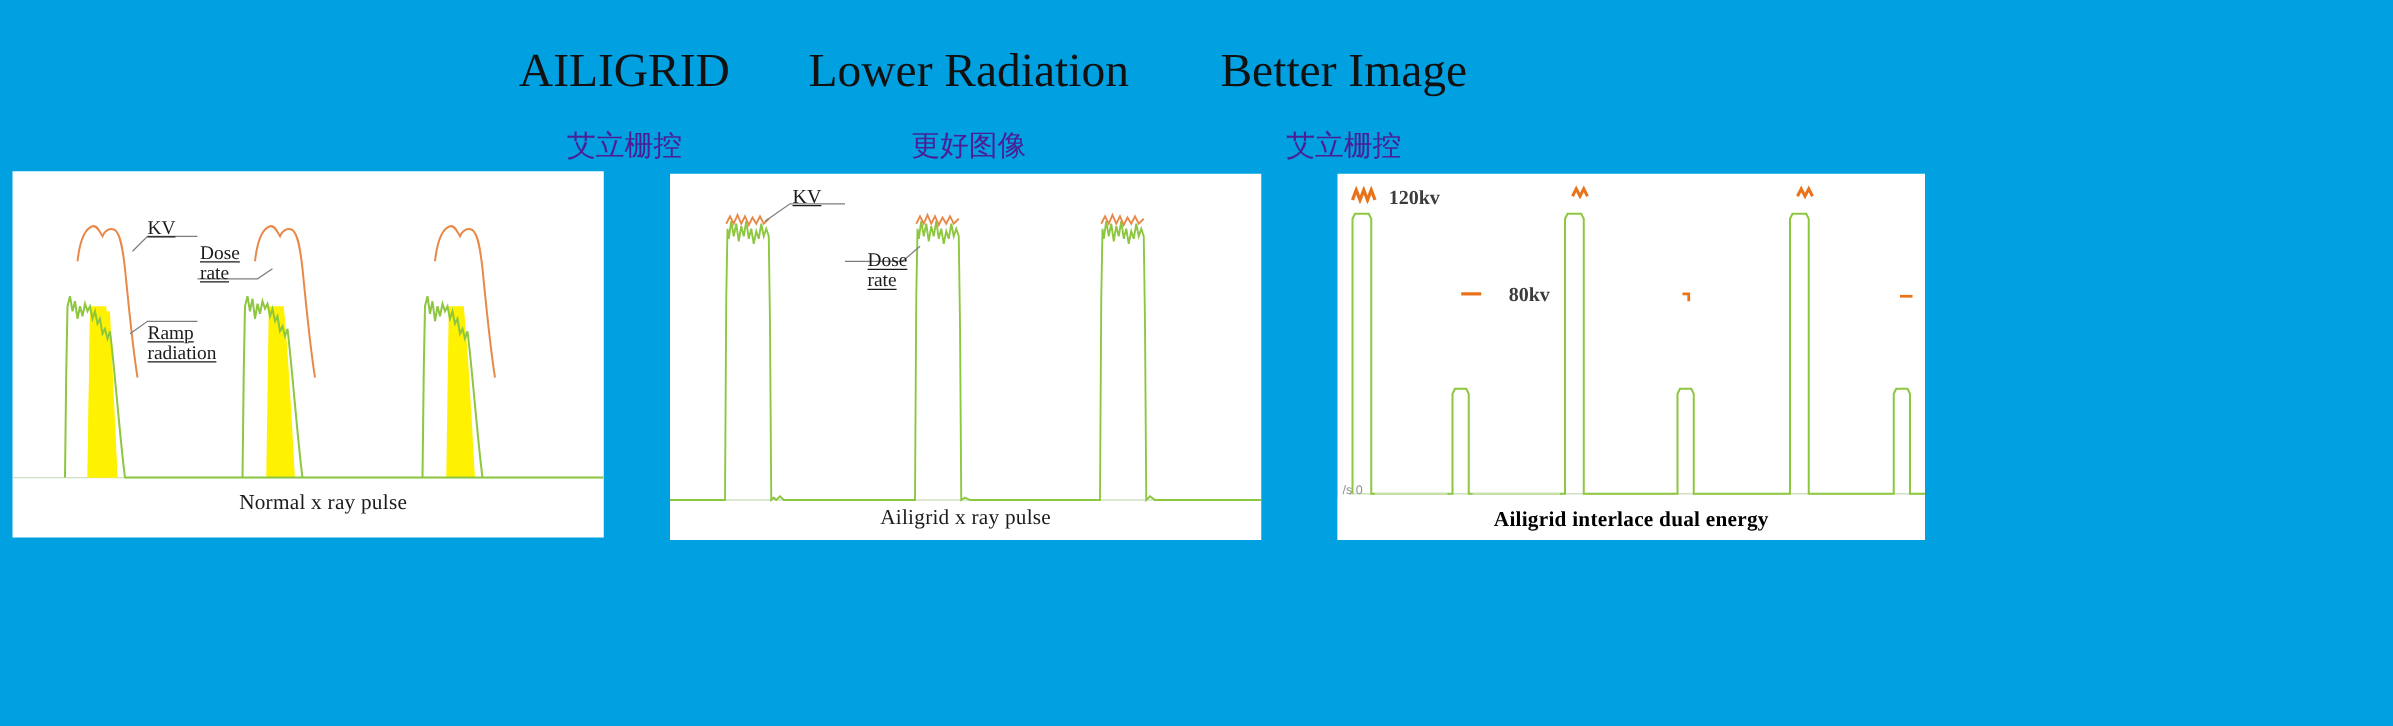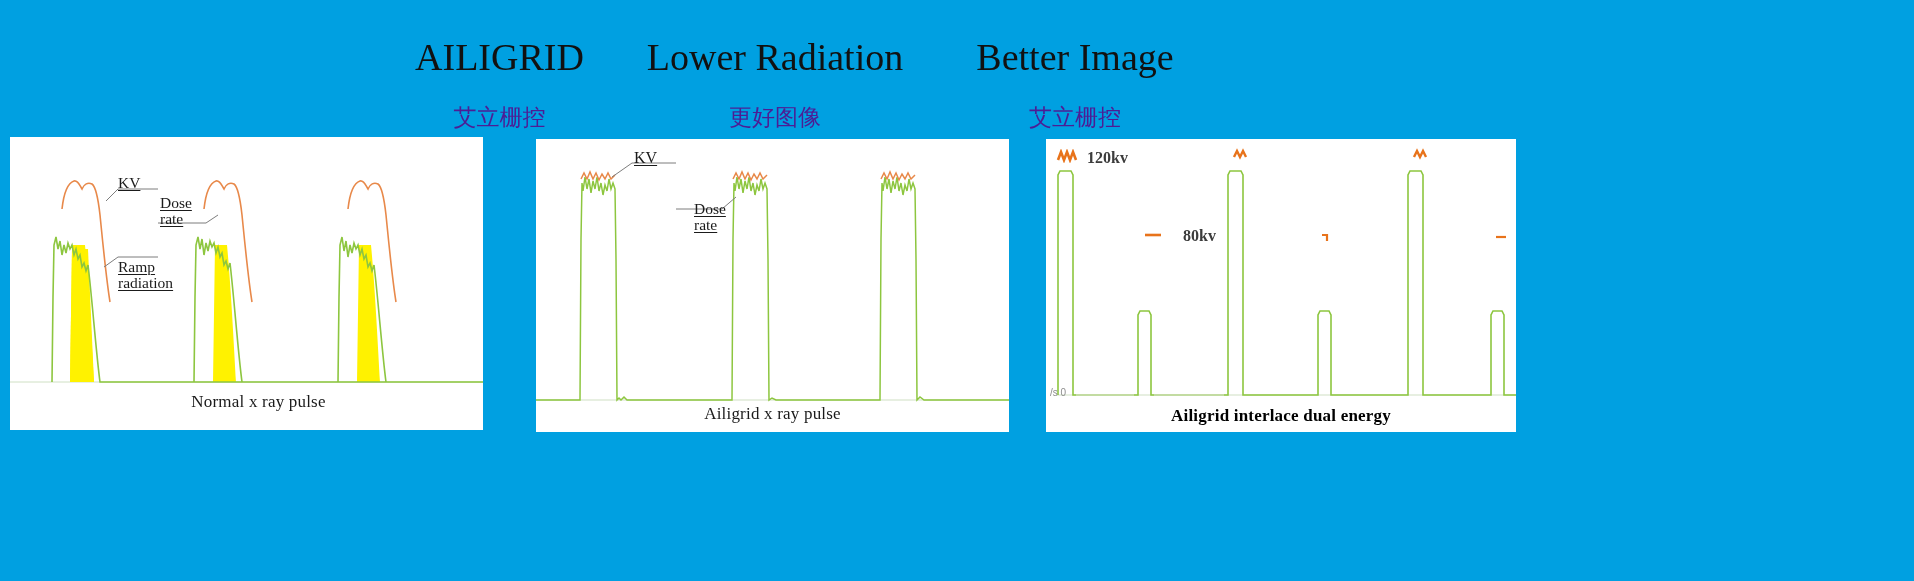--- a/index.html
+++ b/index.html
@@ -23,21 +23,21 @@
     margin-top: 22px; font-family: "DejaVu Sans", sans-serif;
   }
   #hg0 { left: 382px; top: 14px; width: 235px; }
   #hg1 { left: 630px; top: 14px; width: 290px; }
   #hg2 { left: 930px; top: 14px; width: 290px; }
 
   
   .panel { position: absolute; background: #ffffff; overflow: hidden; }
   #panel1 { left: 10px;   top: 137px; width: 473px; height: 293px; }
   #panel2 { left: 536px;  top: 139px; width: 473px; height: 293px; }
-  #panel3 { left: 1046px; top: 139px; width: 470px; height: 293px; }
+  #panel3 { left: 1070px; top: 139px; width: 470px; height: 293px; }
 
   .plot { position: absolute; left: 0; top: 0; width: 100%; height: 100%; }
   .plot svg { display: block; width: 100%; height: 100%; }
 
   .caption {
     position: absolute; left: 0; width: 100%; text-align: center;
     font-family: "Liberation Serif", serif; color: #1a1a1a;
     font-size: 17px; letter-spacing: .2px;
   }
   #cap1 { bottom: 18px; padding-left: 24px; }

